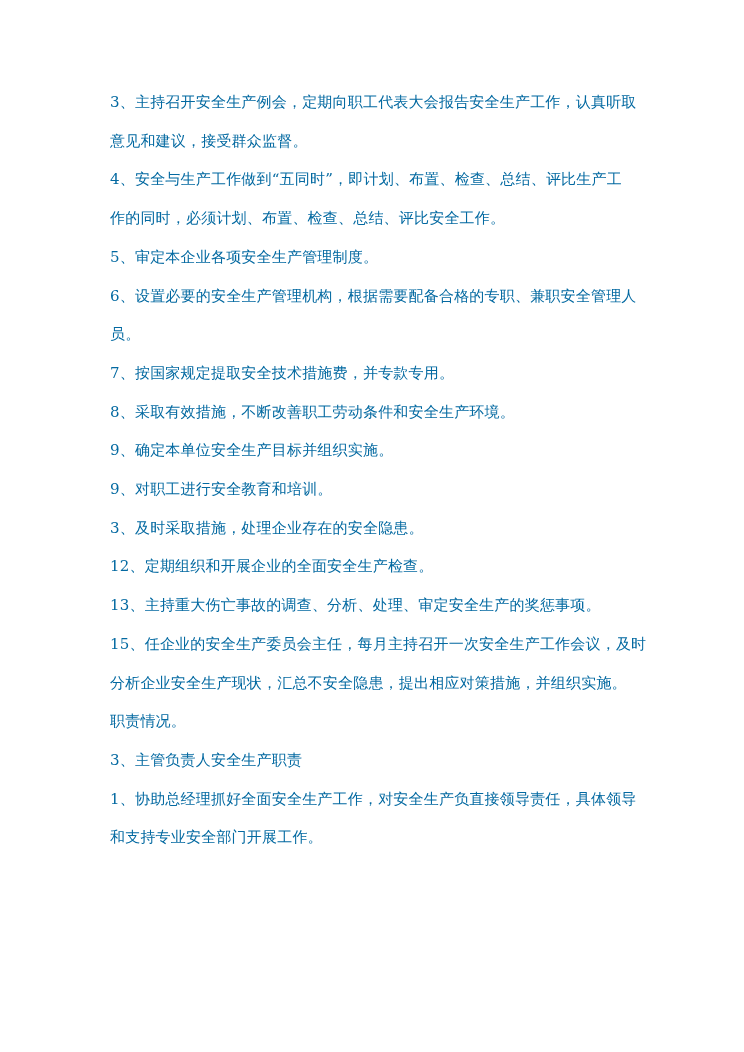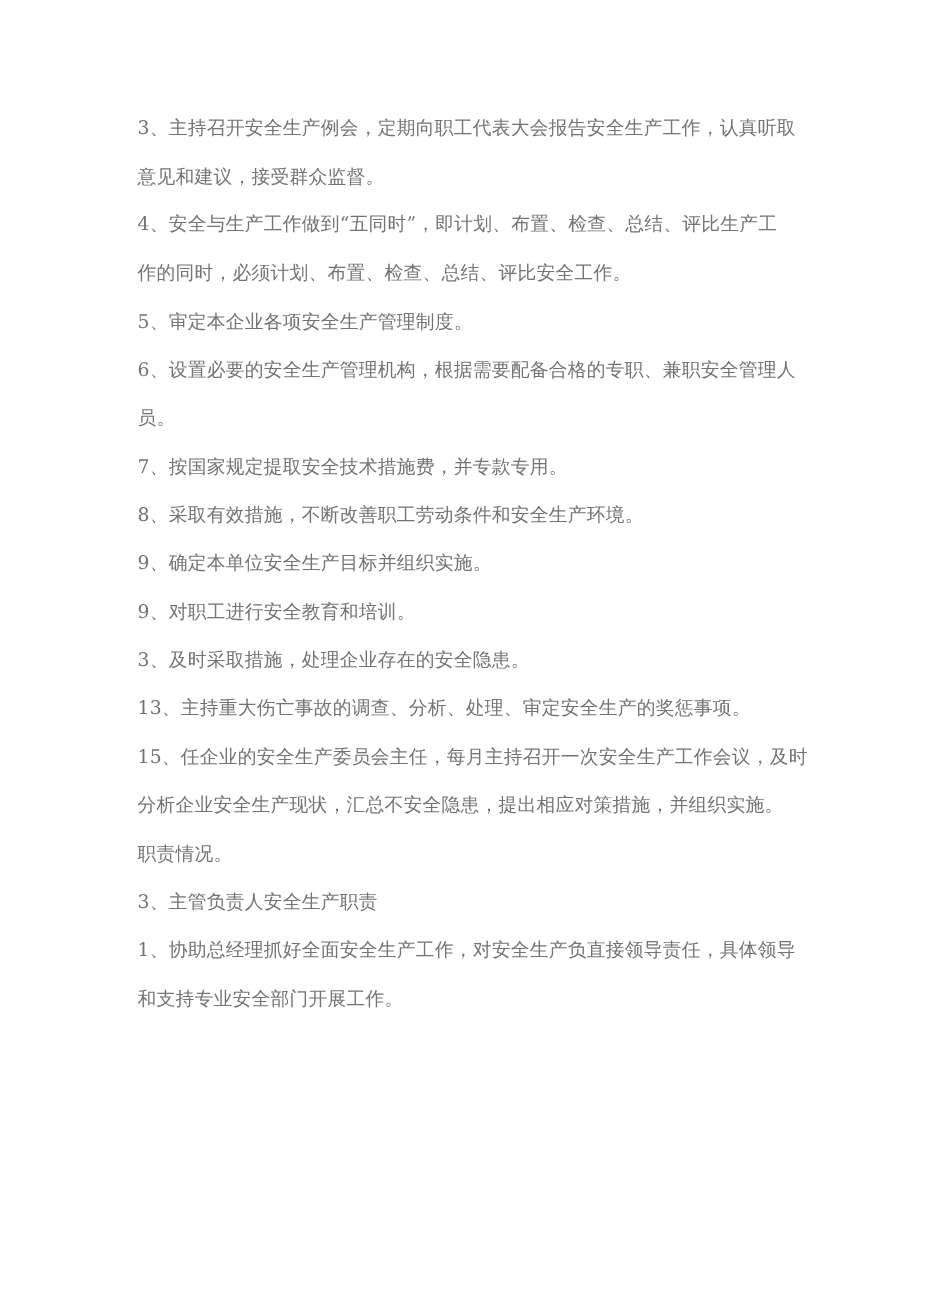--- a/index.html
+++ b/index.html
@@ -21,21 +21,21 @@
   }
   .content {
     position: absolute;
     left: 110px;
     top: 83px;
     width: 560px;
   }
   .line {
     font-size: 15px;
     line-height: 38.7px;
-    color: #737373;
+    color: #0369a1;
     white-space: nowrap;
     letter-spacing: 0.2px;
   }
   .line.heading {
     font-weight: normal;
   }
 </style>
 </head>
 <body>
 
@@ -46,20 +46,21 @@
     <div class="line">4、安全与生产工作做到“五同时”，即计划、布置、检查、总结、评比生产工</div>
     <div class="line">作的同时，必须计划、布置、检查、总结、评比安全工作。</div>
     <div class="line">5、审定本企业各项安全生产管理制度。</div>
     <div class="line">6、设置必要的安全生产管理机构，根据需要配备合格的专职、兼职安全管理人</div>
     <div class="line">员。</div>
     <div class="line">7、按国家规定提取安全技术措施费，并专款专用。</div>
     <div class="line">8、采取有效措施，不断改善职工劳动条件和安全生产环境。</div>
     <div class="line">9、确定本单位安全生产目标并组织实施。</div>
     <div class="line">9、对职工进行安全教育和培训。</div>
     <div class="line">3、及时采取措施，处理企业存在的安全隐患。</div>
+    <div class="line">12、定期组织和开展企业的全面安全生产检查。</div>
     <div class="line">13、主持重大伤亡事故的调查、分析、处理、审定安全生产的奖惩事项。</div>
     <div class="line">15、任企业的安全生产委员会主任，每月主持召开一次安全生产工作会议，及时</div>
     <div class="line">分析企业安全生产现状，汇总不安全隐患，提出相应对策措施，并组织实施。</div>
     <div class="line">职责情况。</div>
     <div class="line heading">3、主管负责人安全生产职责</div>
     <div class="line">1、协助总经理抓好全面安全生产工作，对安全生产负直接领导责任，具体领导</div>
     <div class="line">和支持专业安全部门开展工作。</div>
   </div>
 </div>
 

